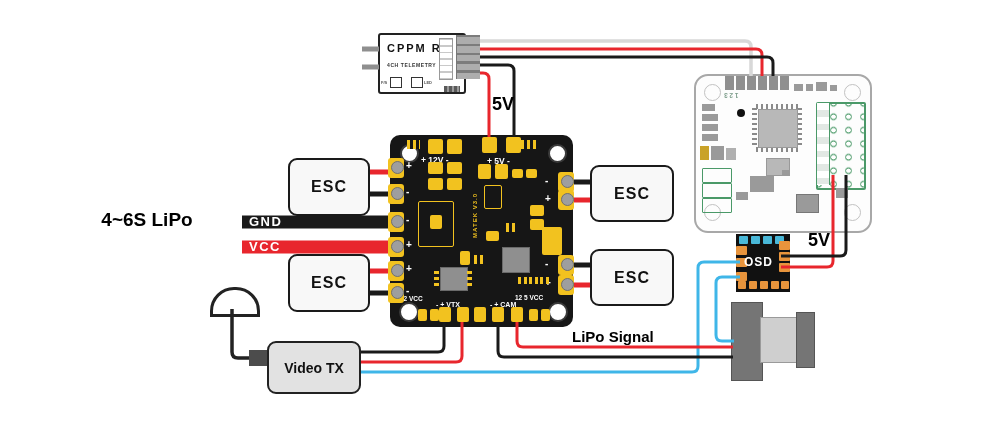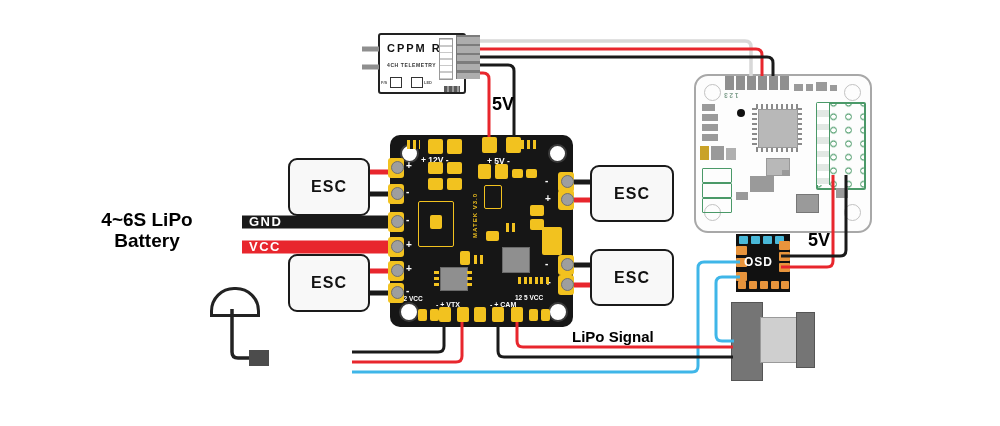--- a/index.html
+++ b/index.html
@@ -73,21 +73,20 @@
   .cam-dark{background:#757575;border:1.5px solid #555;}
   .cam-light{background:#cfcfcf;border:1.5px solid #9a9a9a;}
 </style>
 </head>
 <body>
 
 <div class="canvas">
 
   <div class="abs batt-label" style="left:92px;top:209px;width:110px;">
     <div>4~6S LiPo</div>
-    <div>Battery</div>
   </div>
 
   <div class="abs dome" style="left:210px;top:287px;width:44px;height:24px;"></div>
 
   <div class="abs rx" style="left:378px;top:33px;width:84px;height:57px;">
     <div class="rx-name">CPPM RX</div>
     <div class="rx-sub">4CH TELEMETRY</div>
     <div class="rx-conn"></div>
     <div class="rx-btn" style="left:10px;top:42px;"></div>
     <div class="rx-btn" style="left:31px;top:42px;"></div>
@@ -256,20 +255,23 @@
     <span>ESC</span>
     </div>
   <div class="abs box-esc" style="left:590px;top:165px;width:80px;height:53px;">
     <span>ESC</span>
     </div>
   <div class="abs box-esc" style="left:590px;top:249px;width:80px;height:53px;">
     <span>ESC</span>
     </div>
 
   <div class="abs" style="left:249px;top:350px;width:20px;height:16px;background:#4c4c4c;"></div>
+  <div class="abs vtx-box" style="left:267px;top:341px;width:90px;height:49px;">
+    <span>Video TX</span>
+    </div>
 
   <div class="abs plabel" style="left:492px;top:94px;">5V</div>
   <div class="abs plabel" style="left:808px;top:230px;">5V</div>
   <div class="abs vsignal" style="left:572px;top:328px;">LiPo Signal</div>
 
   <div class="abs gpad" style="left:482px;top:137px;width:15px;height:16px;"></div>
   <div class="abs gpad" style="left:506px;top:137px;width:15px;height:16px;"></div>
 
   <div class="abs epad" style="left:388px;top:158px;width:16px;height:20px;">
       <div class="crc"></div>

